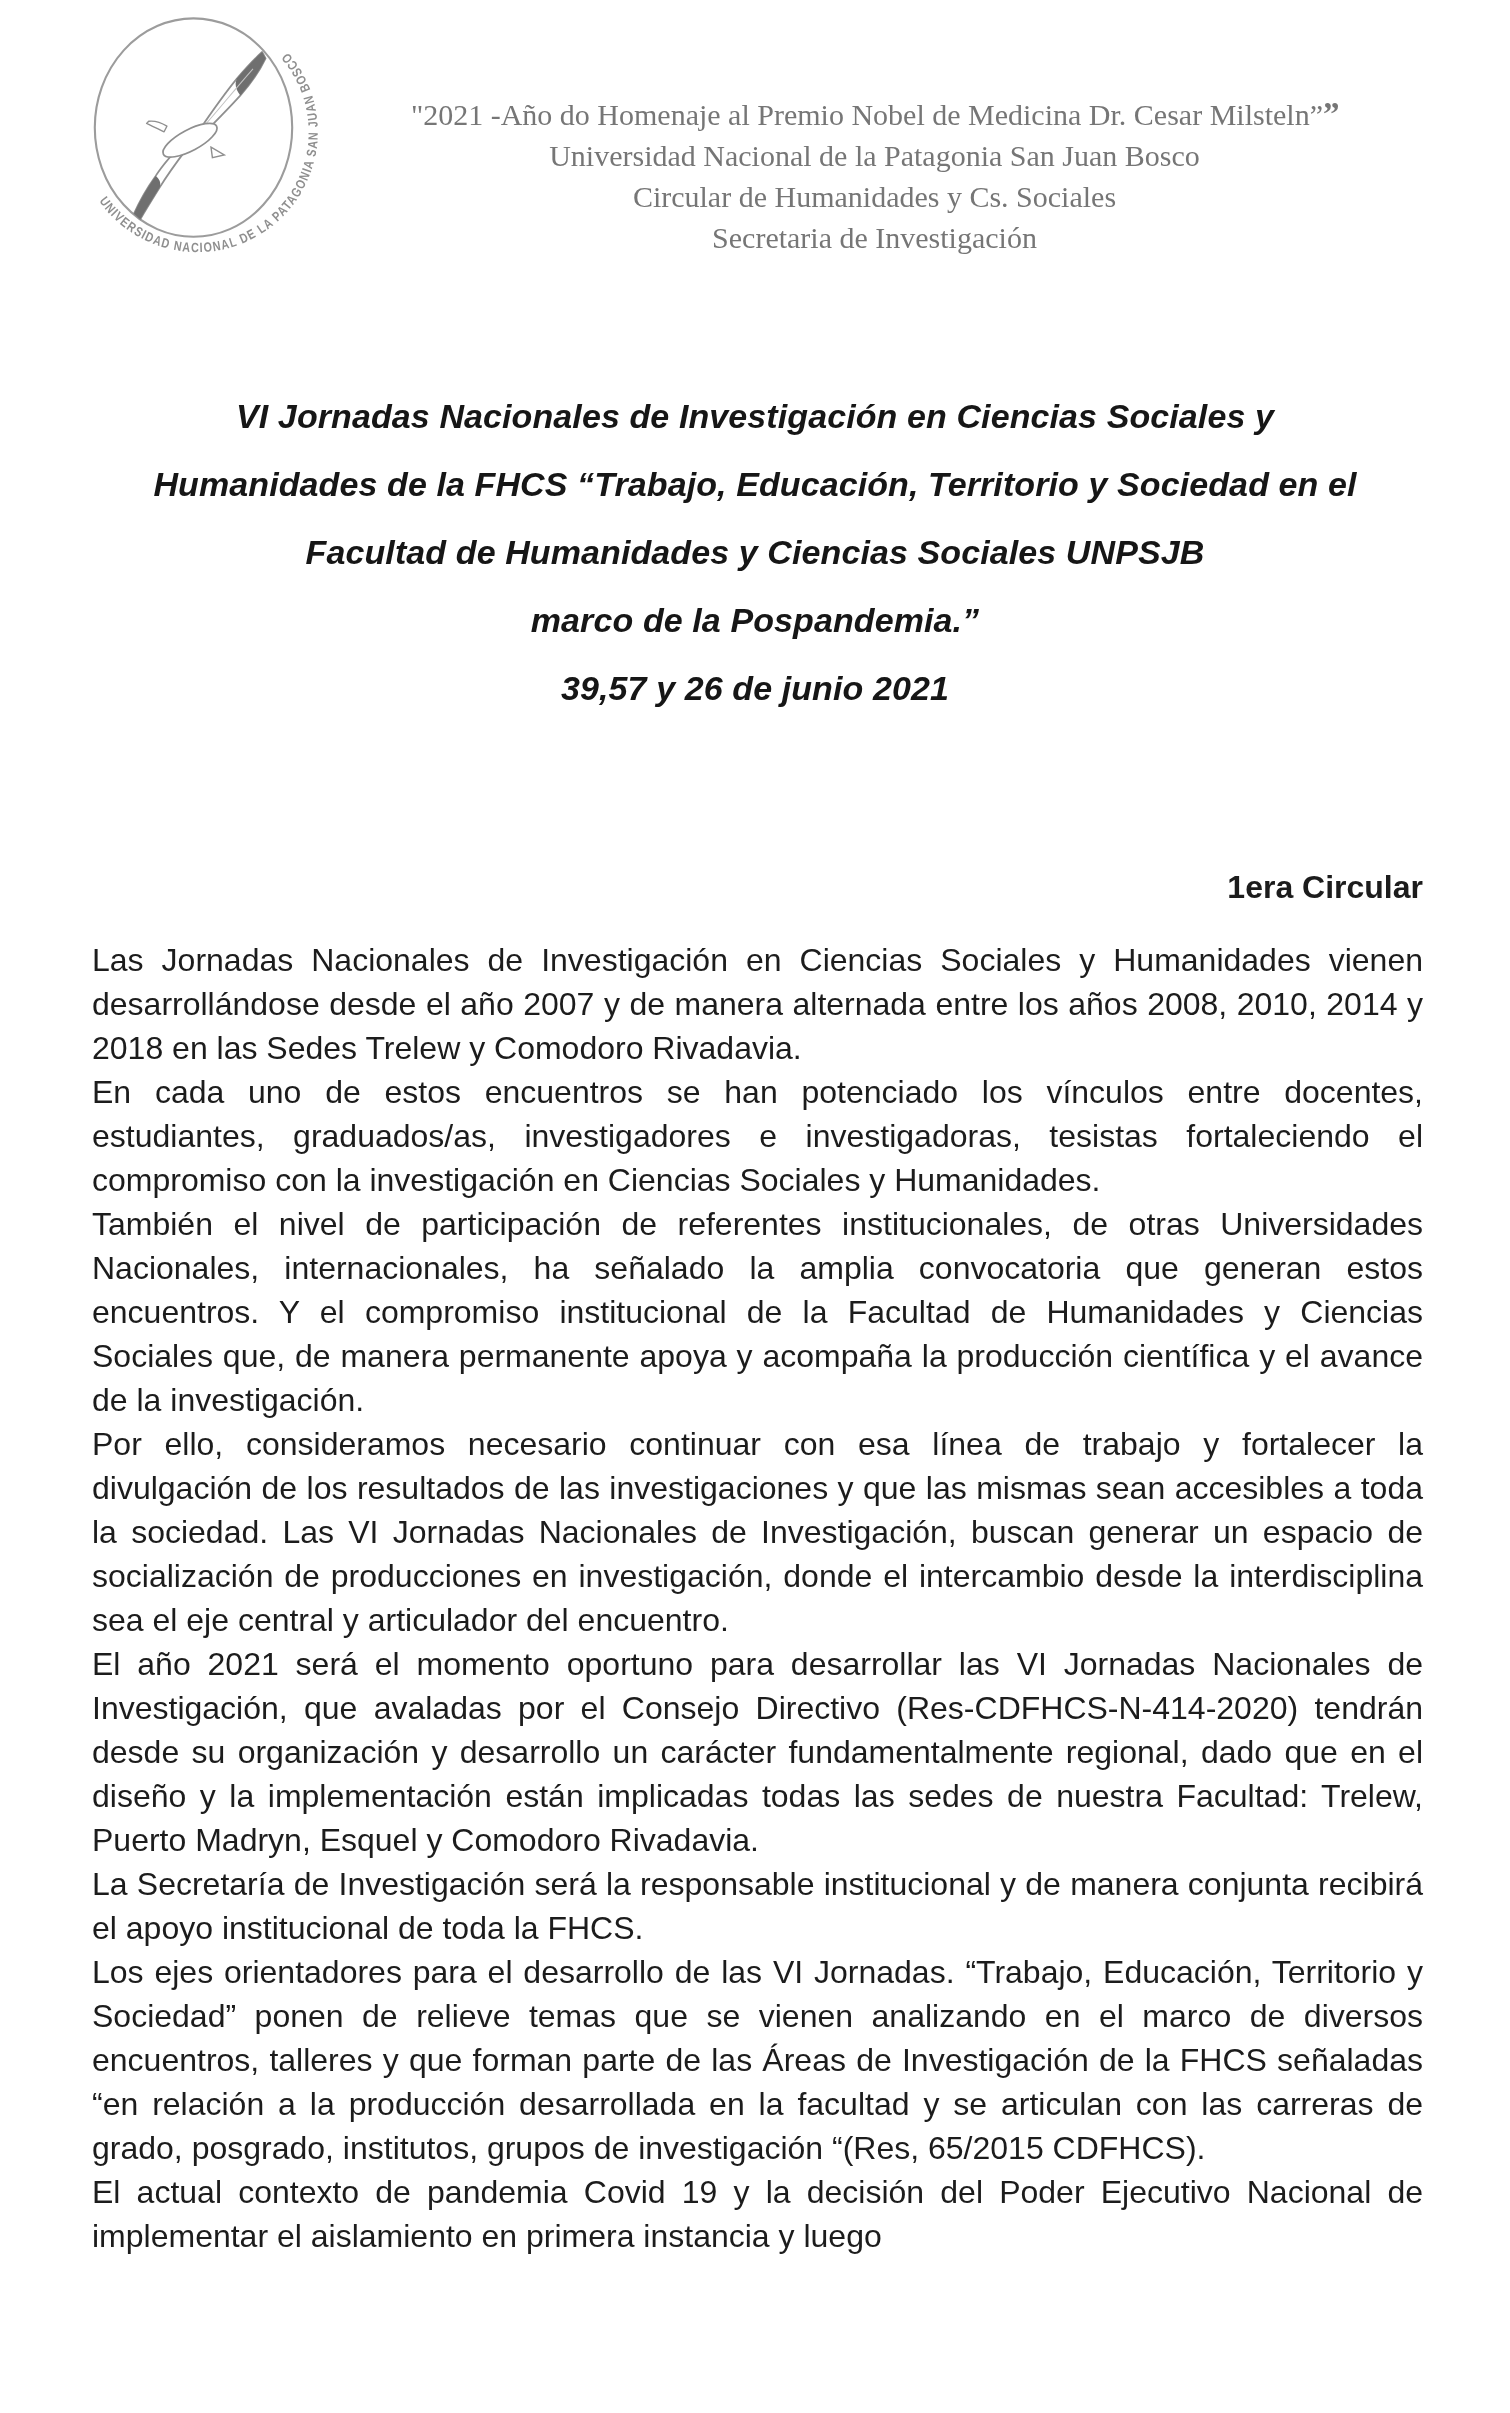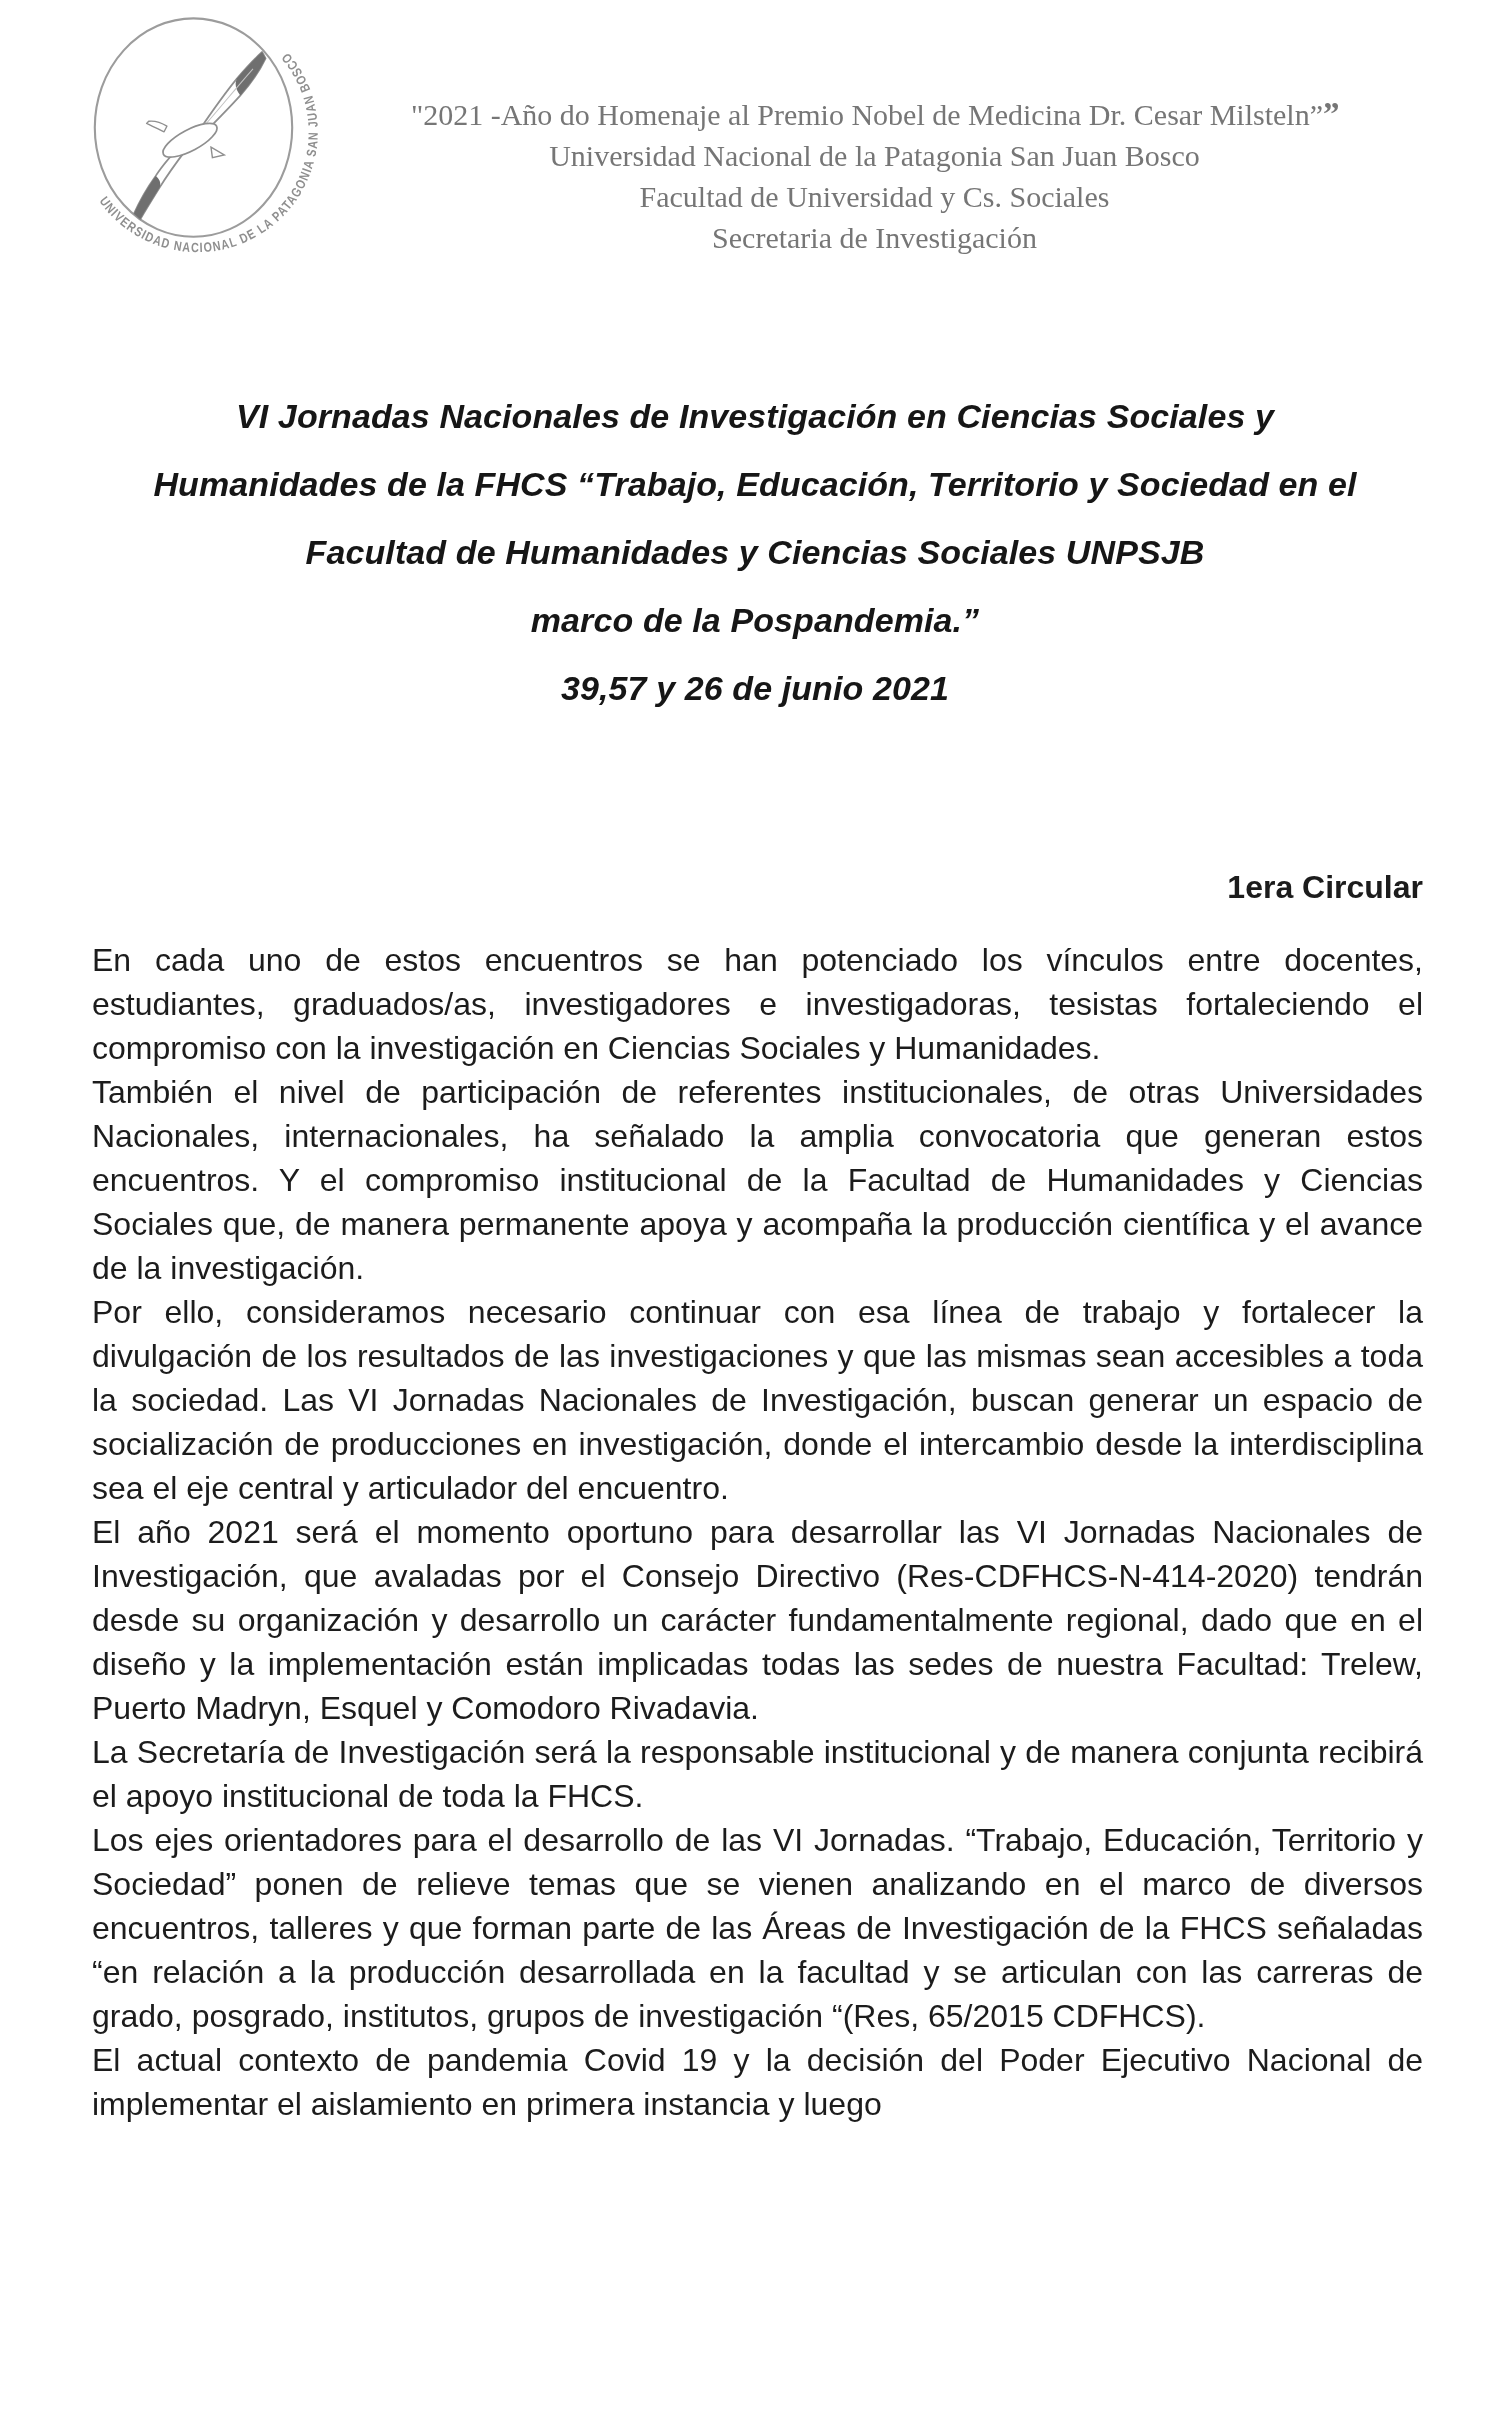--- a/index.html
+++ b/index.html
@@ -109,36 +109,37 @@
 
         <text font-family="Liberation Sans, DejaVu Sans, sans-serif" font-size="19" font-weight="bold" fill="#8f8f8f" letter-spacing="2">
           <textPath href="#ring-arc" startOffset="0" textLength="560" lengthAdjust="spacingAndGlyphs">UNIVERSIDAD NACIONAL DE LA PATAGONIA SAN JUAN BOSCO</textPath>
         </text>
       </svg>
     </div>
 
     <div class="header-text">
       <div><span>"2021 -Año do Homenaje al Premio Nobel de Medicina Dr. Cesar Milsteln”</span><span class="header-quote-close">”</span></div>
       <div>Universidad Nacional de la Patagonia San Juan Bosco</div>
-      <div>Facultad de Universidad y Cs. Sociales</div>
+      <div>Circular de Humanidades y Cs. Sociales</div>
       <div>Secretaria de Investigación</div>
     </div>
   </div>
 
   <div class="title-block">
     <div>VI Jornadas Nacionales de Investigación en Ciencias Sociales y</div>
     <div>Humanidades de la FHCS “Trabajo, Educación, Territorio y Sociedad en el</div>
     <div>Facultad de Humanidades y Ciencias Sociales UNPSJB</div>
     <div>marco de la Pospandemia.”</div>
     <div>39,57 y 26 de junio 2021</div>
   </div>
 
   <div class="content">
     <div class="section-heading">1era Circular</div>
     <div class="body-text">
+      <p>Las Jornadas Nacionales de Investigación en Ciencias Sociales y Humanidades vienen desarrollándose desde el año 2007 y de manera alternada entre los años 2008, 2010, 2014 y 2018 en las Sedes Trelew y Comodoro Rivadavia.</p>
       <p>En cada uno de estos encuentros se han potenciado los vínculos entre docentes, estudiantes, graduados/as, investigadores e investigadoras, tesistas fortaleciendo el compromiso con la investigación en Ciencias Sociales y Humanidades.</p>
       <p>También el nivel de participación de referentes institucionales, de otras Universidades Nacionales, internacionales, ha señalado la amplia convocatoria que generan estos encuentros. Y el compromiso institucional de la Facultad de Humanidades y Ciencias Sociales que, de manera permanente apoya y acompaña la producción científica y el avance de la investigación.</p>
       <p>Por ello, consideramos necesario continuar con esa línea de trabajo y fortalecer la divulgación de los resultados de las investigaciones y que las mismas sean accesibles a toda la sociedad.  Las VI Jornadas Nacionales de Investigación, buscan generar un espacio de socialización de producciones en investigación, donde el intercambio desde la interdisciplina sea el eje central y articulador del encuentro.</p>
       <p>El año 2021 será el momento oportuno para desarrollar las VI Jornadas Nacionales de Investigación, que avaladas por el Consejo Directivo (Res-CDFHCS-N-414-2020) tendrán desde su organización y desarrollo un carácter fundamentalmente regional, dado que en el diseño y la implementación están implicadas todas las sedes de nuestra Facultad: Trelew, Puerto Madryn, Esquel y Comodoro Rivadavia.</p>
       <p>La Secretaría de Investigación será la responsable institucional y de manera conjunta recibirá el apoyo institucional de toda la FHCS.</p>
       <p>Los ejes orientadores para el desarrollo de las VI Jornadas. “Trabajo, Educación, Territorio y Sociedad” ponen de relieve temas que se vienen analizando en el marco de diversos encuentros, talleres y que forman parte de las Áreas de Investigación de la FHCS señaladas “en relación a la producción desarrollada en la facultad y se articulan con las carreras de grado, posgrado, institutos, grupos de investigación “(Res, 65/2015 CDFHCS).</p>
       <p>El actual contexto de pandemia Covid 19 y la decisión del Poder Ejecutivo Nacional de implementar el aislamiento en primera instancia y luego</p>
     </div>
   </div>
 

